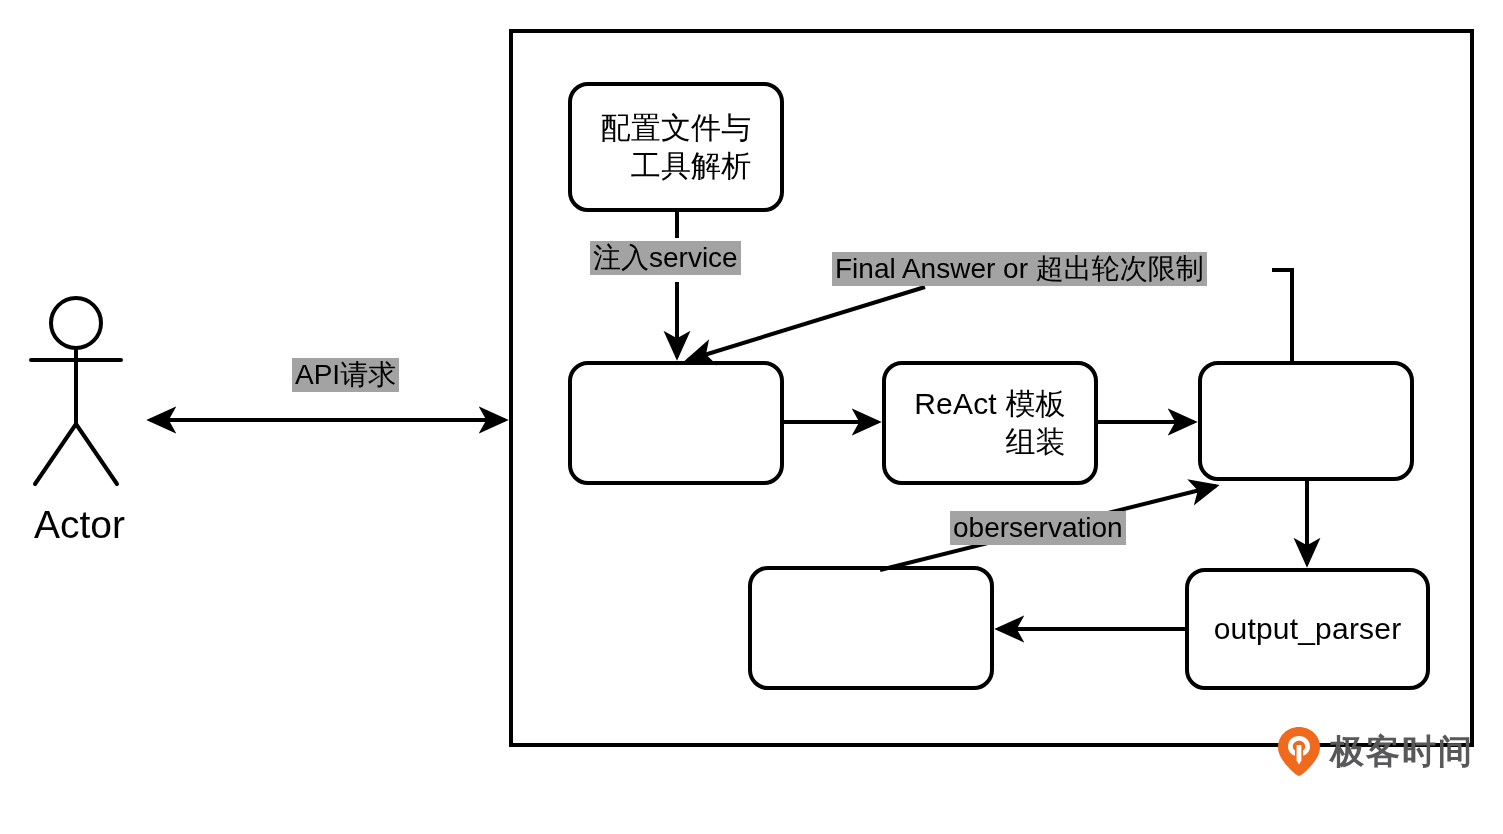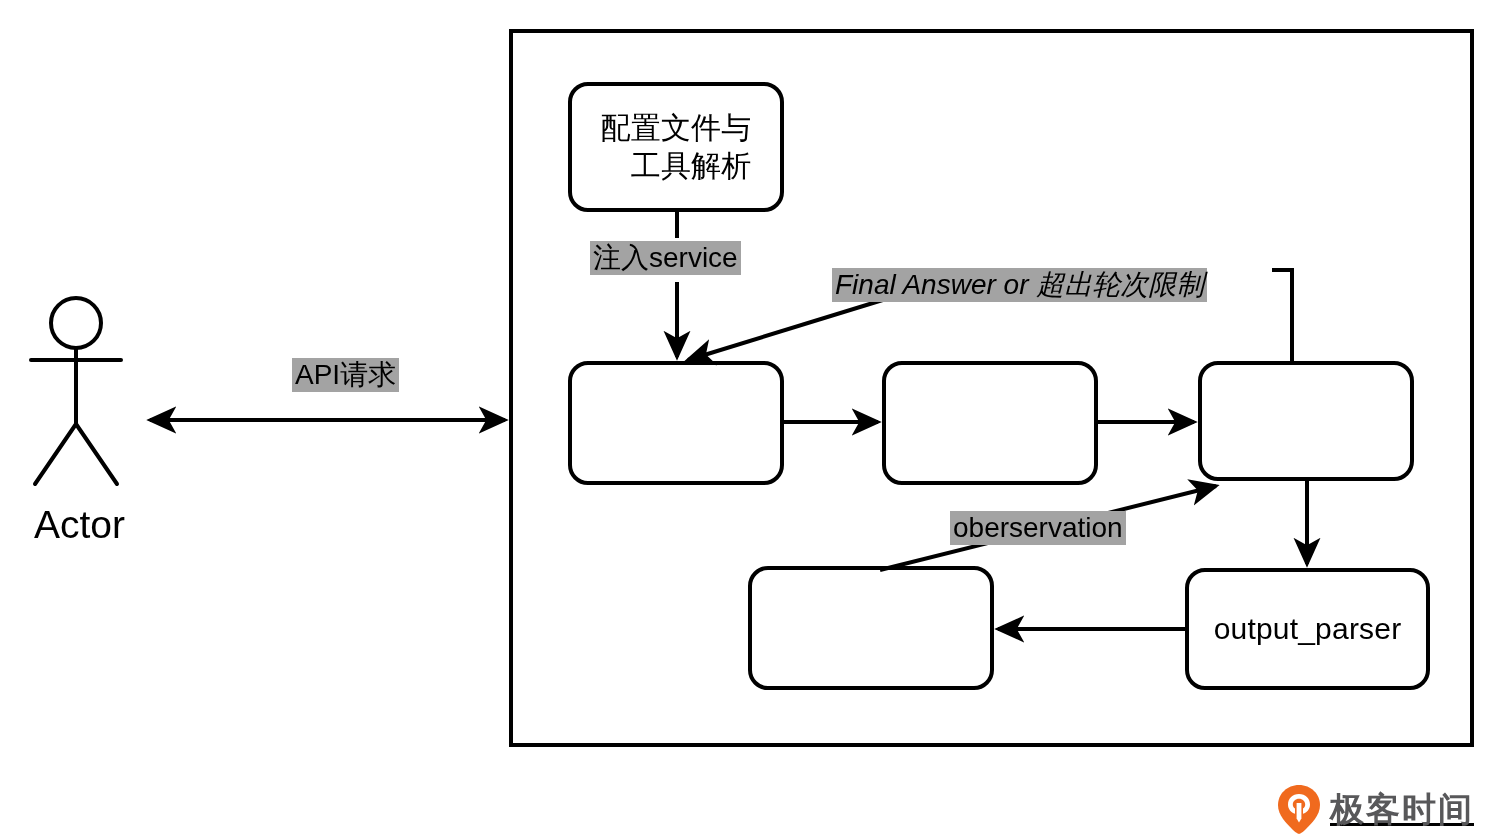--- a/index.html
+++ b/index.html
@@ -117,36 +117,38 @@
 
     <line x1="1187" y1="629" x2="998" y2="629" stroke="#000000" stroke-width="4" marker-end="url(#arrow)"></line>
 
     <line x1="880" y1="570" x2="1216" y2="486" stroke="#000000" stroke-width="4" marker-end="url(#arrow)"></line>
   </svg>
 
   <div class="node-label" style="left:570px; top:84px; width:212px; height:126px;">配置文件与
 工具解析</div>
 
 
+  <div class="node-label" style="left:884px; top:363px; width:212px; height:120px;">ReAct 模板
+组装</div>
 
 
 
   <div class="node-label" style="left:1187px; top:570px; width:241px; height:118px;">output_parser</div>
 
   <div class="edge-label" style="left:292px; top:358px;">API请求</div>
 
   <div class="edge-label" style="left:590px; top:241px;">注入service</div>
 
-  <div class="edge-label" style="left:832px; top:268px;font-style:italic;">Final Answer or 超出轮次限制</div>
+  <div class="edge-label" style="left:832px; top:252px;">Final Answer or 超出轮次限制</div>
 
   <div class="edge-label" style="left:950px; top:511px;">oberservation</div>
 
   <div class="actor-label" style="left:34px; top:503px;">Actor</div>
 
-  <div class="wm" style="left:1277px; top:784px;text-decoration:underline;">
+  <div class="wm" style="left:1277px; top:726px;">
     <svg width="44" height="50" viewBox="0 0 44 50">
       <path d="M22 1 C10 1 1 10 1 21 C1 31 9 39 16 46 C19 49 22 50 22 50
                C22 50 25 49 28 46 C35 39 43 31 43 21 C43 10 34 1 22 1 Z" fill="#f06a1e"></path>
       <path d="M22 10 C15.5 10 11 14.5 11 20.5 C11 25 14 28.6 18 29.8
                L18 24.5 C16.5 23.6 15.8 22.2 15.8 20.5
                C15.8 17.2 18.5 14.7 22 14.7 C25.5 14.7 28.2 17.2 28.2 20.5
                C28.2 22.2 27.5 23.6 26 24.5 L26 29.8
                C30 28.6 33 25 33 20.5 C33 14.5 28.5 10 22 10 Z" fill="#ffffff"></path>
       <path d="M19.6 19 L24.4 19 L24.4 34.5 L22 38.5 L19.6 34.5 Z" fill="#ffffff"></path>
     </svg>

